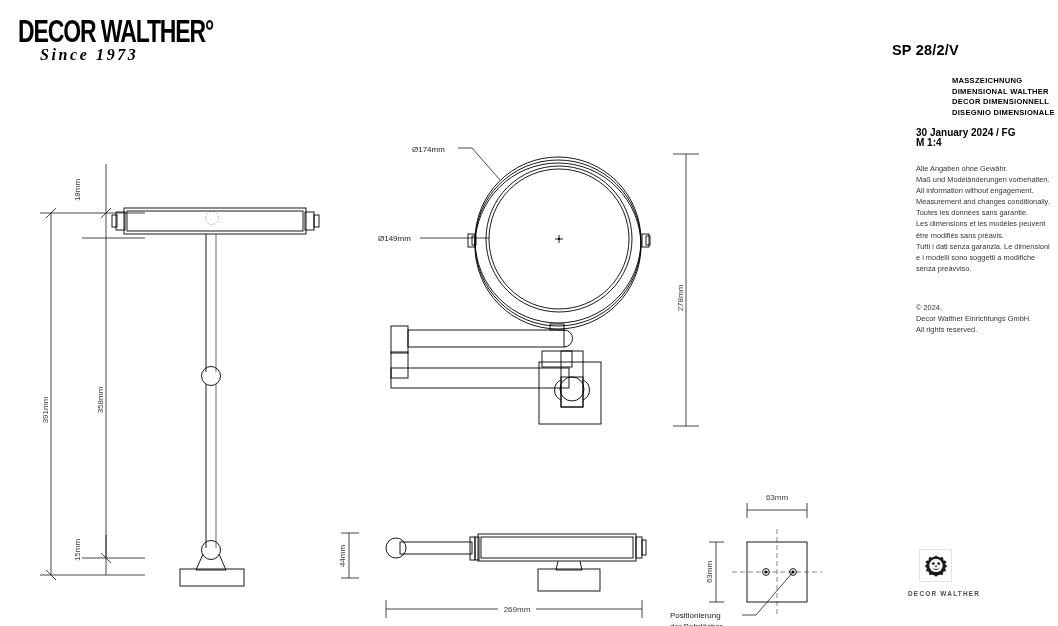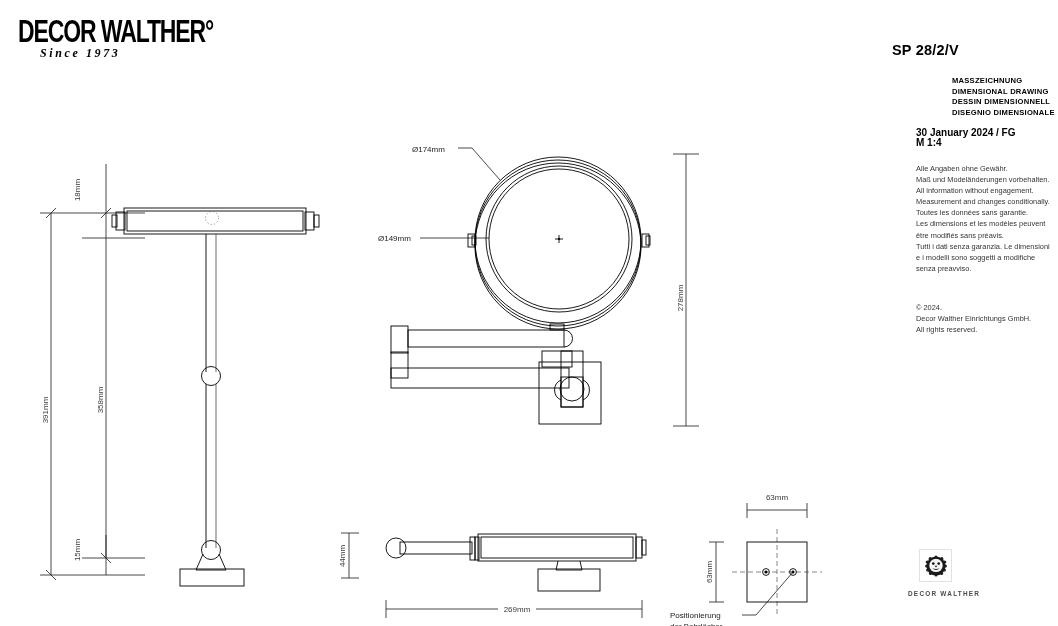--- a/index.html
+++ b/index.html
@@ -27,21 +27,21 @@
     transform: scaleX(0.92) scaleY(1.22);
     transform-origin: left top;
     color: #000;
     white-space: nowrap;
   }
   #brand-since {
     left: 40px; top: 46px;
     font-family: "Liberation Serif", serif;
     font-weight: bold;
     font-style: italic;
-    font-size: 12px;
+    font-size: 16px;
     letter-spacing: 2.6px;
     color: #000;
     white-space: nowrap;
   }
 
   
   #doc-code {
     left: 892px; top: 42px;
     font-size: 14.5px;
     font-weight: bold;
@@ -113,22 +113,22 @@
 </head>
 <body>
 
 <div class="abs" id="brand-wordmark">DECOR WALTHER°</div>
 <div class="abs" id="brand-since">Since 1973</div>
 
 <div class="abs" id="doc-code">SP 28/2/V</div>
 
 <div class="abs" id="doc-subtitles">
   <div class="doc-subtitle-line">MASSZEICHNUNG</div>
-  <div class="doc-subtitle-line">DIMENSIONAL DRAWING</div>
-  <div class="doc-subtitle-line">DESSIN DIMENSIONNELL</div>
+  <div class="doc-subtitle-line">DIMENSIONAL WALTHER</div>
+  <div class="doc-subtitle-line">DECOR DIMENSIONNELL</div>
   <div class="doc-subtitle-line">DISEGNIO DIMENSIONALE</div>
 </div>
 
 <div class="abs" id="doc-meta">
   <div class="doc-meta-line">30 January 2024 / FG</div>
   <div class="doc-meta-line">M 1:4</div>
 </div>
 
 <div class="abs" id="doc-disclaimer">
   <div class="disclaimer-line">Alle Angaben ohne Gewähr.</div>

